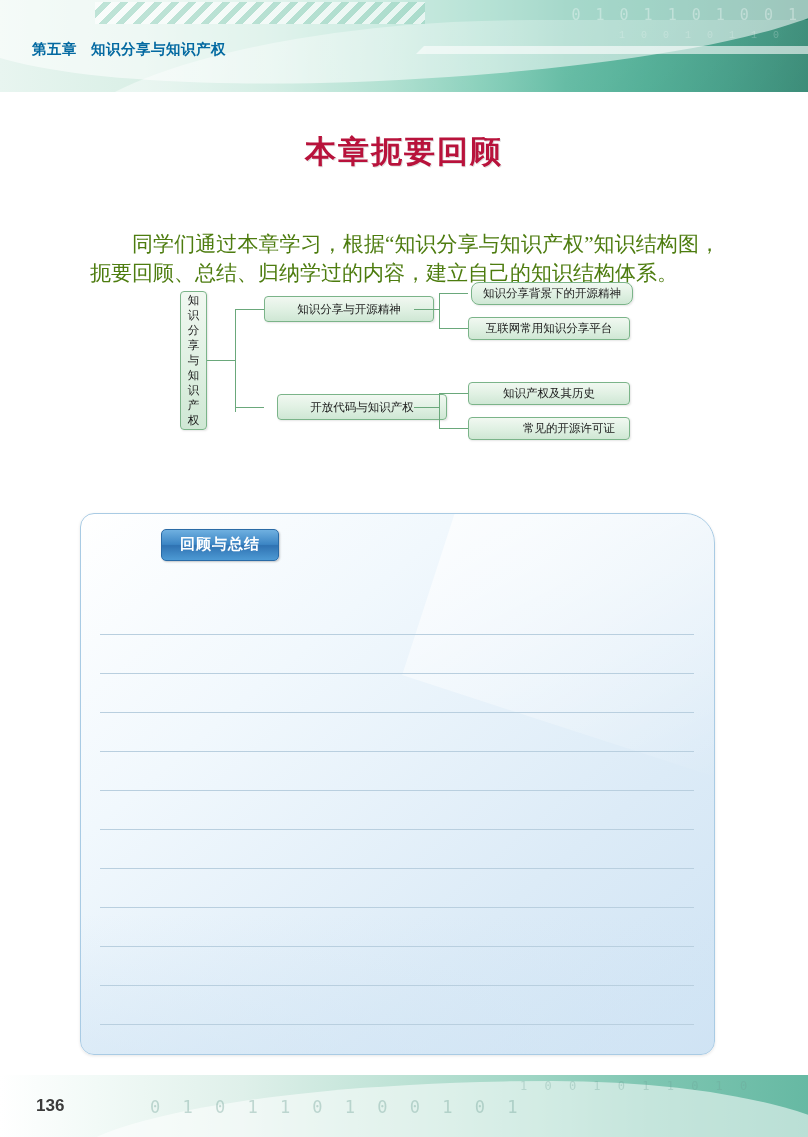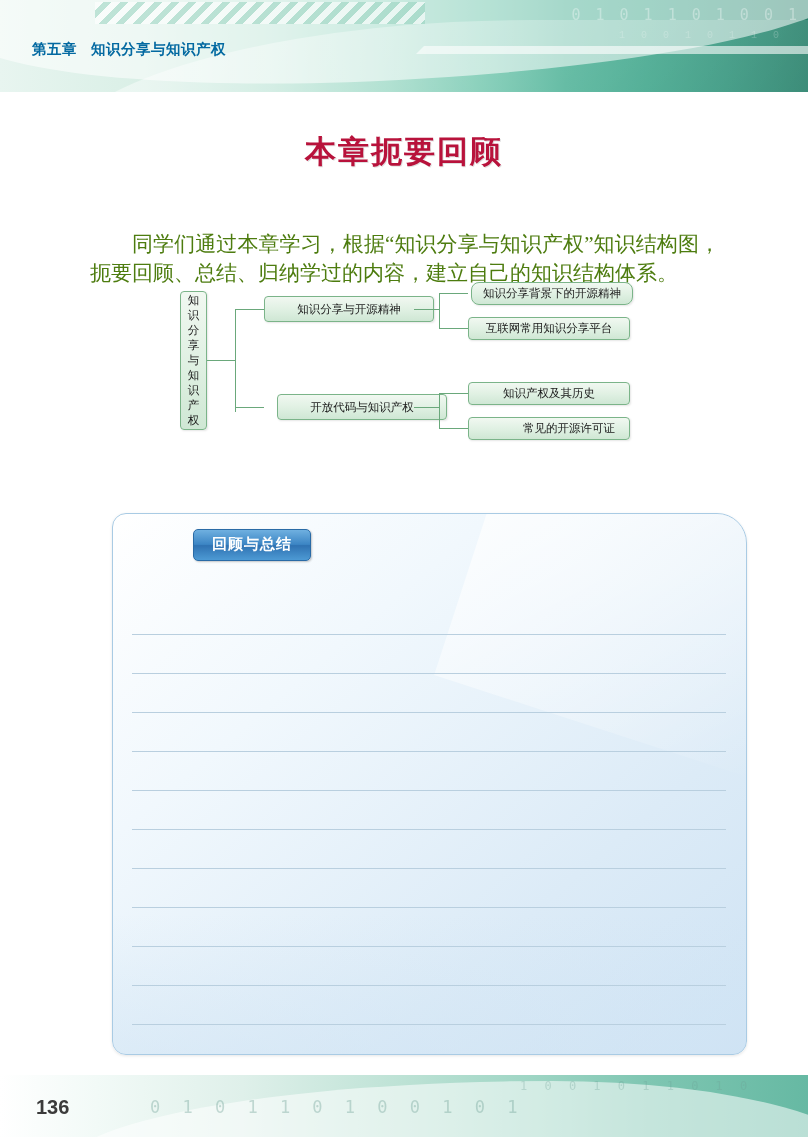--- a/index.html
+++ b/index.html
@@ -170,21 +170,21 @@
   .node.leaf1 { left: 291px; top: 10px; border-radius: 8px; }
   .node.leaf2 { left: 288px; top: 45px; }
   .node.leaf3 { left: 288px; top: 110px; }
   .node.leaf4 { left: 288px; top: 145px; padding-left: 40px; }
 
   .conn { position: absolute; background: #6aa87b; }
 
   
   .notes-panel {
     position: absolute;
-    left: 112px;
+    left: 80px;
     top: 513px;
     width: 633px;
     height: 540px;
     border: 1px solid #a9cbe4;
     border-radius: 14px 30px 14px 14px;
     background:
       linear-gradient(to bottom right, #ffffff 0%, #f1f8fd 30%, #dcebf7 70%, #cfe3f4 100%);
     box-shadow: 0 1px 3px rgba(0,0,0,0.10);
     overflow: hidden;
   }
@@ -225,21 +225,21 @@
     height: 38px;
     border-bottom: 1px solid #b9cfdf;
   }
 
   
   .page-number {
     position: absolute;
     left: 36px;
     top: 1096px;
     font-family: "Liberation Sans", sans-serif;
-    font-size: 20px;
+    font-size: 17px;
     font-weight: bold;
     color: #3b3b3b;
   }
   .footer-band {
     position: absolute;
     left: 0; bottom: 0;
     width: 808px;
     height: 62px;
     background: linear-gradient(to right,
       #ffffff 0%, #f2faf7 12%, #dff0ea 30%, #bde2d5 50%, #9ed5c4 66%, #7fc6b2 80%, #66b9a3 100%);

